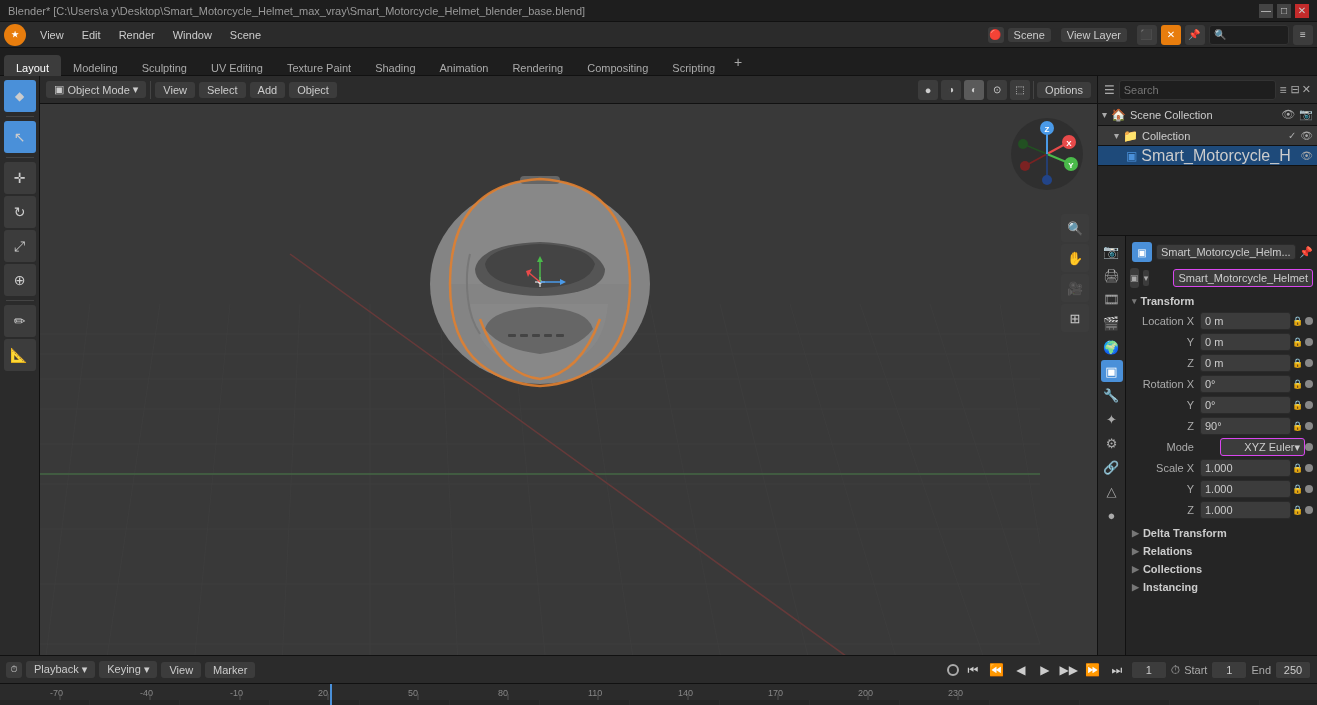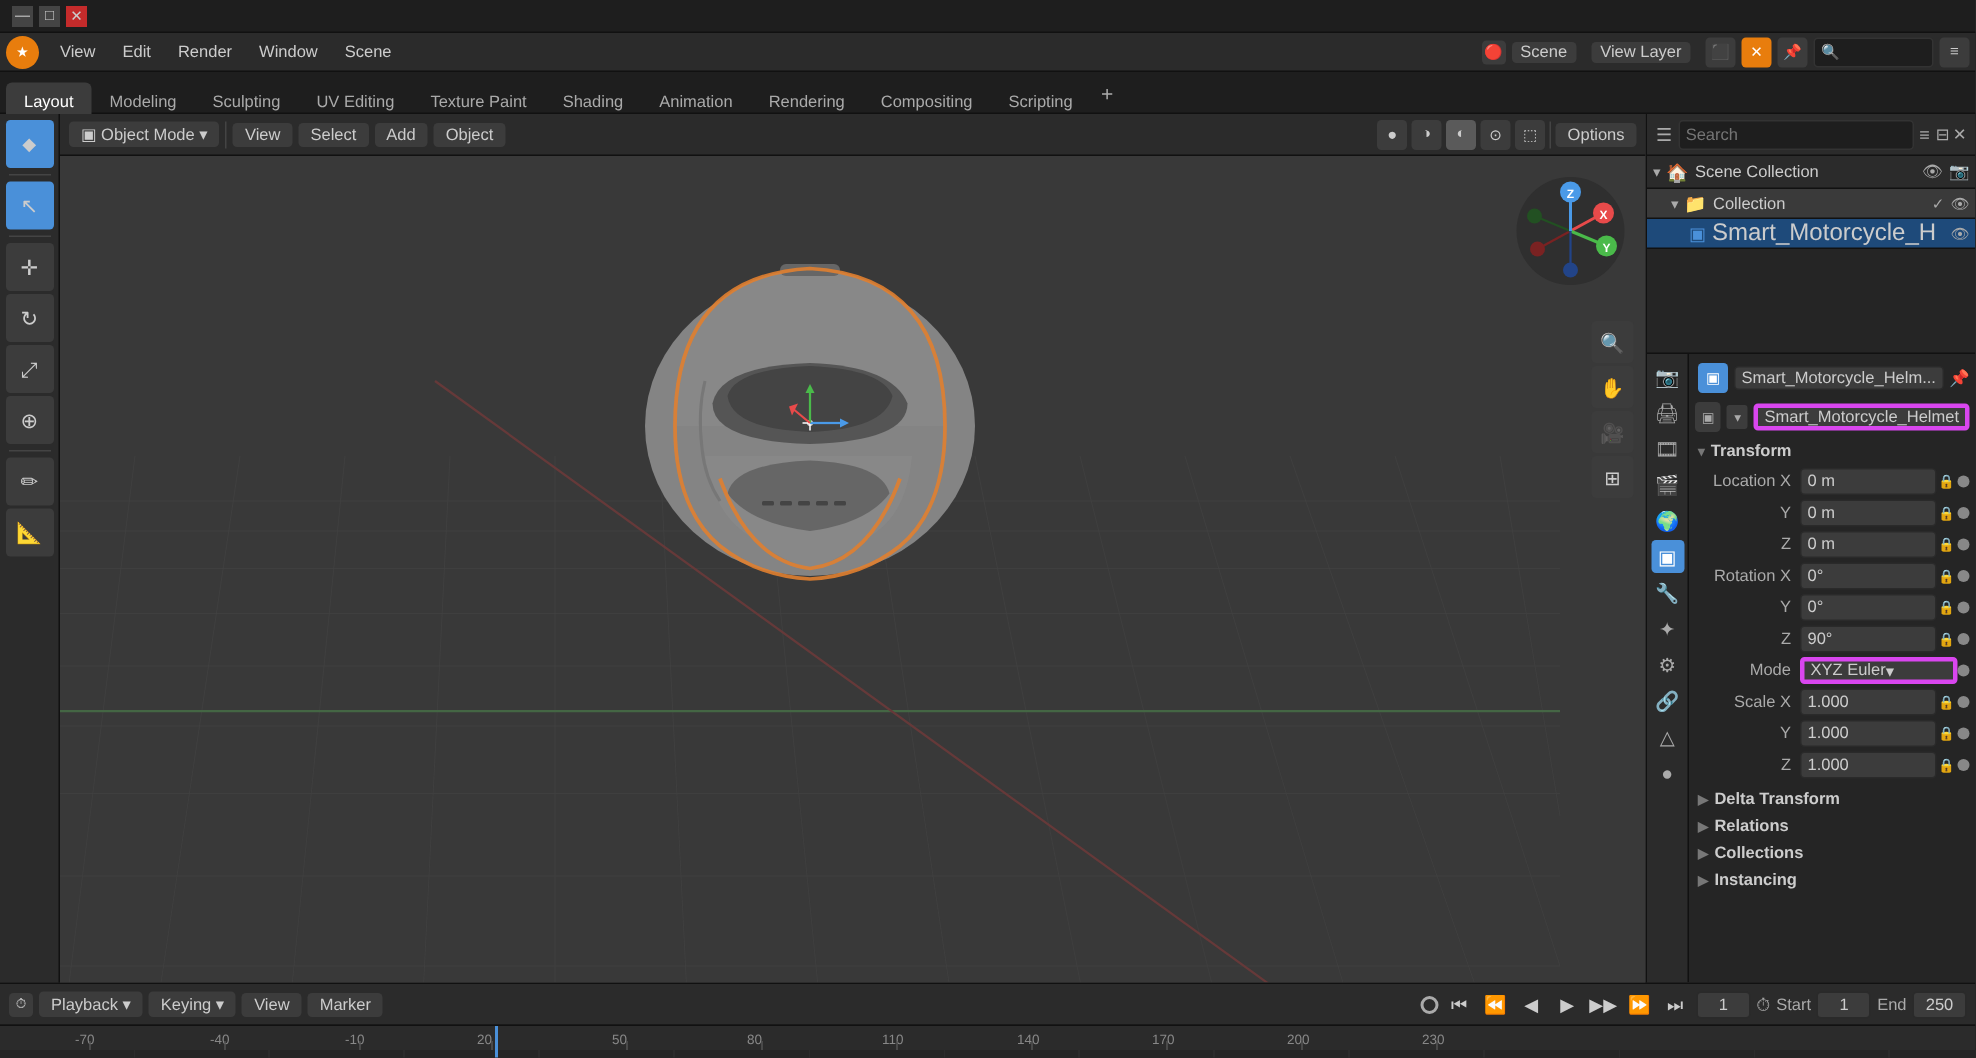--- a/index.html
+++ b/index.html
@@ -309,29 +309,30 @@
       width: 8px; height: 8px;
       border-radius: 50%;
       background: #888;
       cursor: pointer;
     }
 
     .prop-dropdown {
       flex: 1;
       height: 18px;
       background: #3c3c3c;
-      border: 3px solid #d946ef;
-      border-radius: 3px;
-      display: flex;
-      align-items: center;
-      justify-content: flex-start;
+      border: 1px solid #d946ef;
+      border-radius: 3px;
+      display: flex;
+      align-items: center;
+      justify-content: flex-end;
       padding: 0 4px;
       font-size: 11px;
       color: #ccc;
       cursor: pointer;
+      margin-left: 20px;
     }
 
     
     #bottom-bar {
       width: 100%;
       height: 28px;
       background: #2b2b2b;
       display: flex;
       align-items: center;
       padding: 0 6px;
@@ -417,20 +418,23 @@
       border-radius: 3px;
       color: #ccc;
       font-size: 11px;
       text-align: center;
     }
   </style>
 </head>
 <body>
 
 <div id="titlebar">
+  <div id="titlebar-left">
+    <span style="font-size:11px;color:#999;">Blender* [C:\Users\a y\Desktop\Smart_Motorcycle_Helmet_max_vray\Smart_Motorcycle_Helmet_blender_base.blend]</span>
+  </div>
   <div id="titlebar-controls" style="display:flex;gap:4px;">
     <button class="tb-btn">—</button>
     <button class="tb-btn">□</button>
     <button class="tb-btn" style="background:#c42b2b;">✕</button>
   </div>
 </div>
 
 <div id="menubar">
   <div class="blender-logo" style="font-size:8px;font-weight:bold;">★</div>
   <span class="menu-item">View</span>

